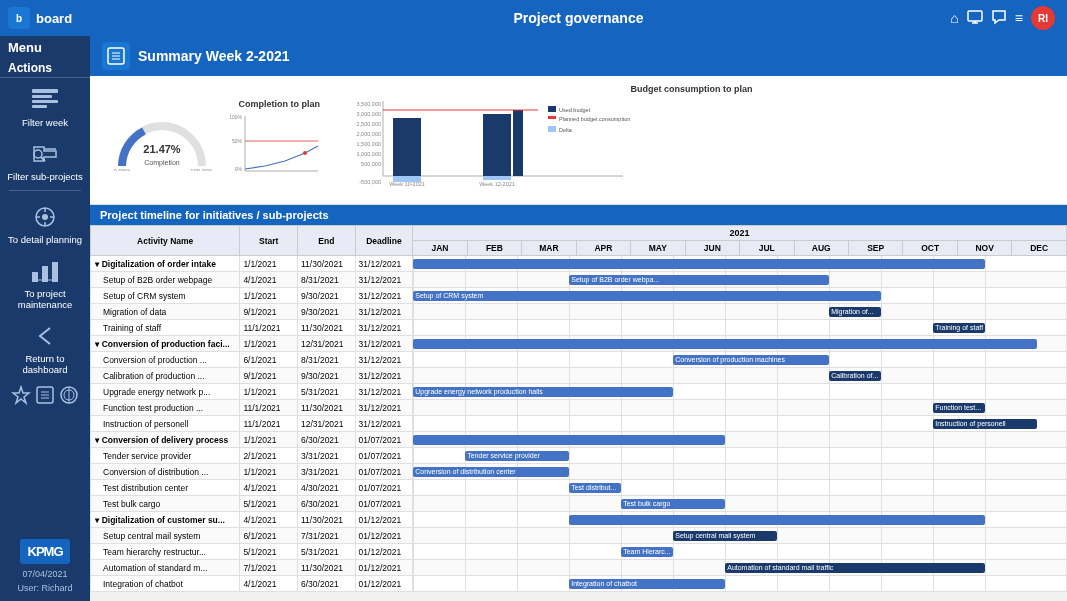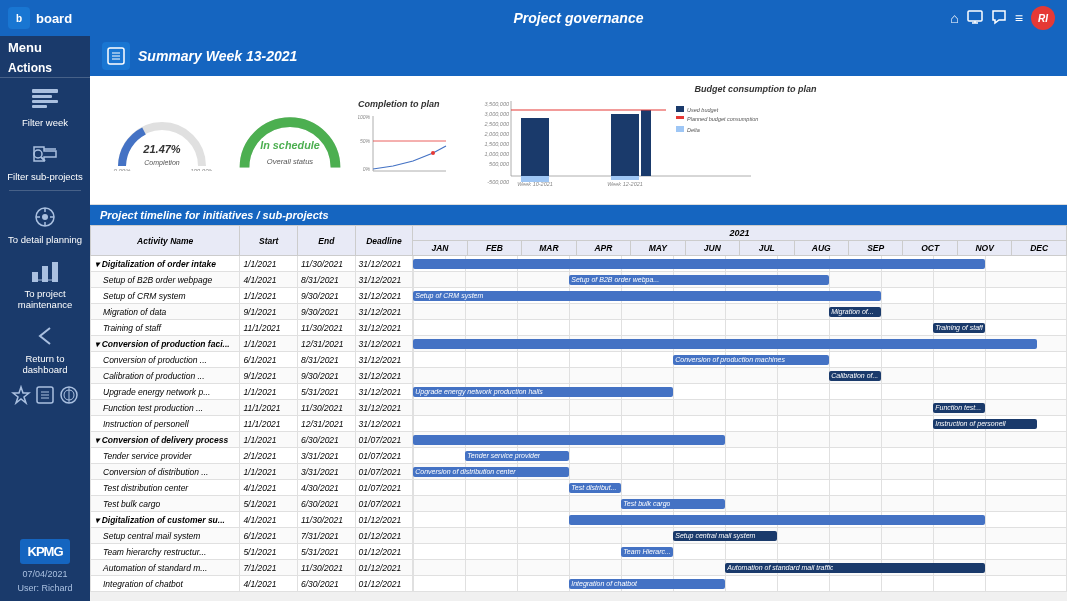--- a/index.html
+++ b/index.html
@@ -72,21 +72,20 @@
       margin-bottom: 4px;
     }
     .sidebar-date { color: #aac0e0; font-size: 9px; text-align: center; line-height: 1.5; }
 
     
     .main-content {
       flex: 1;
       display: flex;
       flex-direction: column;
       overflow: hidden;
-      font-style: italic;
     }
 
     
     .topbar {
       height: 36px;
       background: #1565c0;
       display: flex;
       align-items: center;
       justify-content: center;
       position: relative;
@@ -145,21 +144,21 @@
     
     .gauge-container {
       display: flex; flex-direction: column; align-items: center;
       width: 120px; flex-shrink: 0;
     }
     .gauge-svg { width: 100px; height: 60px; }
 
     
     .completion-chart {
       width: 90px; flex-shrink: 0;
-      display: flex; flex-direction: column; align-items: flex-start;
+      display: flex; flex-direction: column; align-items: flex-end;
     }
     .completion-chart-title { font-size: 9px; color: #333; font-weight: bold; margin-bottom: 2px; }
 
     
     .budget-chart {
       flex: 1;
       display: flex; flex-direction: column;
       min-width: 200px;
     }
     .budget-chart-title { font-size: 9px; color: #333; font-weight: bold; text-align: center; margin-bottom: 2px; }
@@ -342,47 +341,39 @@
 
     <div class="summary-header">
       <div class="summary-icon-box">
         <svg width="20" height="20" viewBox="0 0 20 20">
             <rect x="2" y="2" width="16" height="16" rx="2" fill="none" stroke="white" stroke-width="1.5"></rect>
             <line x1="6" y1="7" x2="14" y2="7" stroke="white" stroke-width="1"></line>
             <line x1="6" y1="10" x2="14" y2="10" stroke="white" stroke-width="1"></line>
             <line x1="6" y1="13" x2="14" y2="13" stroke="white" stroke-width="1"></line>
           </svg>
       </div>
-      <span>Summary Week 13-2021</span>
+      <span>Summary Week 2-2021</span>
     </div>
 
     <div class="kpi-row">
 
       <div class="gauge-container">
         <div style="font-size:8px; color:#555; margin-bottom:2px;"></div>
         <svg class="gauge-svg" viewBox="0 0 100 60">
 
           <path d="M 10 55 A 40 40 0 0 1 90 55" fill="none" stroke="#e0e0e0" stroke-width="8"></path>
 
           <path d="M 10 55 A 40 40 0 0 1 32 20" fill="none" stroke="#4472c4" stroke-width="8"></path>
           <text x="50" y="42" text-anchor="middle" font-size="11" font-weight="bold" fill="#333">21.47%</text>
           <text x="50" y="54" text-anchor="middle" font-size="7" fill="#555">Completion</text>
           <text x="10" y="62" text-anchor="middle" font-size="6" fill="#888">0.00%</text>
           <text x="90" y="62" text-anchor="middle" font-size="6" fill="#888">100.00%</text>
         </svg>
       </div>
 
-      <div class="gauge-container">
-        <svg class="gauge-svg" viewBox="0 0 100 60" style="width:110px; height:65px;">
-          <path d="M 8 55 A 42 42 0 0 1 92 55" fill="none" stroke="#e0e0e0" stroke-width="9"></path>
-          <path d="M 8 55 A 42 42 0 0 1 92 55" fill="none" stroke="#4caf50" stroke-width="9"></path>
-          <text x="50" y="38" text-anchor="middle" font-size="10" font-weight="bold" fill="#4caf50">In schedule</text>
-          <text x="50" y="52" text-anchor="middle" font-size="7" fill="#555">Overall status</text>
-        </svg>
-      </div>
 
 
       <div class="completion-chart">
         <div class="completion-chart-title">Completion to plan</div>
         <svg width="90" height="70" viewBox="0 0 90 70">
 
           <line x1="15" y1="5" x2="15" y2="60" stroke="#999" stroke-width="0.8"></line>
           <line x1="15" y1="60" x2="88" y2="60" stroke="#999" stroke-width="0.8"></line>
 
           <text x="12" y="8" text-anchor="end" font-size="5" fill="#888">100%</text>

